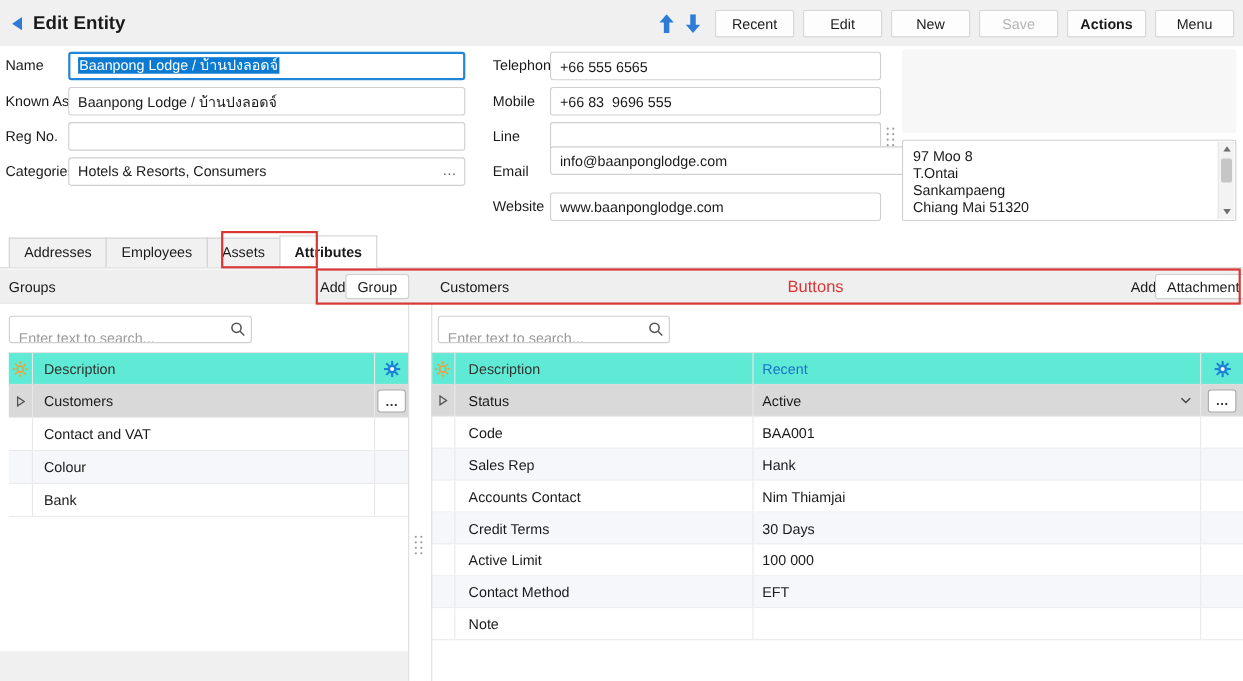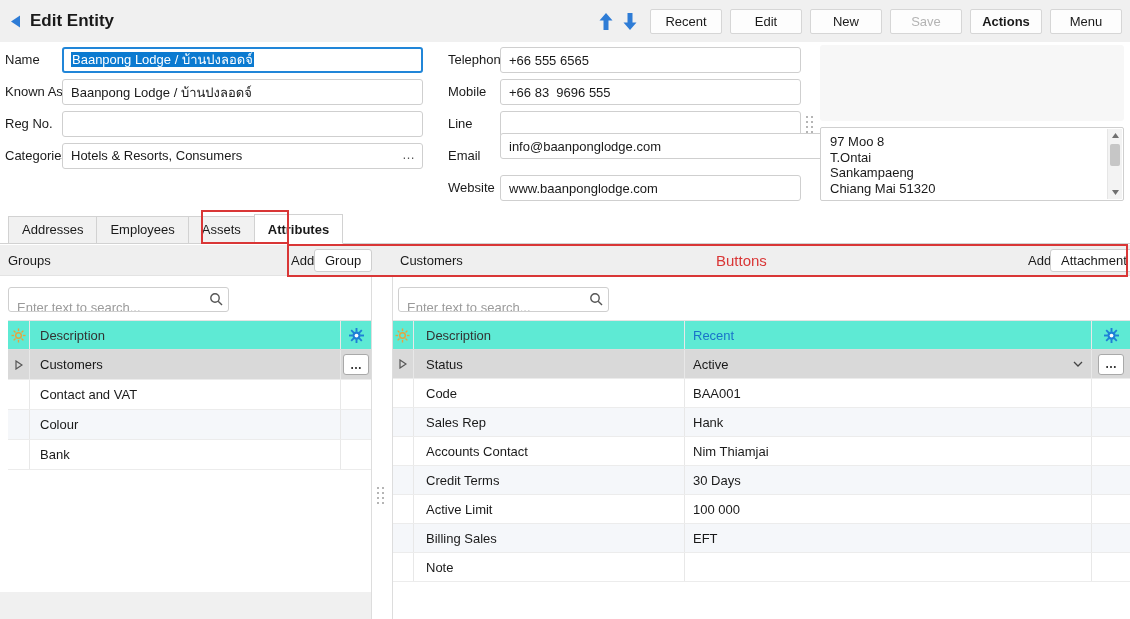--- a/index.html
+++ b/index.html
@@ -359,21 +359,21 @@
       <div class="cell action"></div>
     </div>
     <div class="trow">
       <div class="cell expand borderr"></div>
       <div class="cell desc borderr">Active Limit</div>
       <div class="cell value borderr">100 000</div>
       <div class="cell action"></div>
     </div>
     <div class="trow alt">
       <div class="cell expand borderr"></div>
-      <div class="cell desc borderr">Billing Sales</div>
+      <div class="cell desc borderr">Contact Method</div>
       <div class="cell value borderr">EFT</div>
       <div class="cell action"></div>
     </div>
     <div class="trow">
       <div class="cell expand borderr"></div>
       <div class="cell desc borderr">Note</div>
       <div class="cell value borderr"></div>
       <div class="cell action"></div>
     </div>
   </div>

